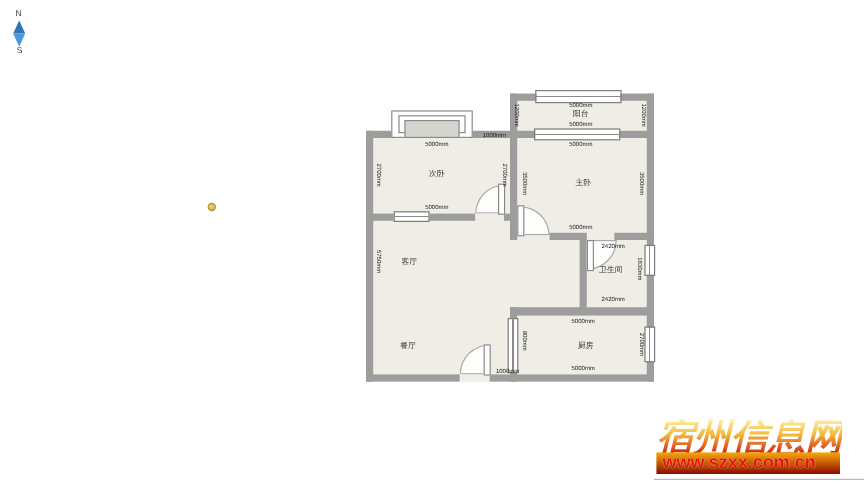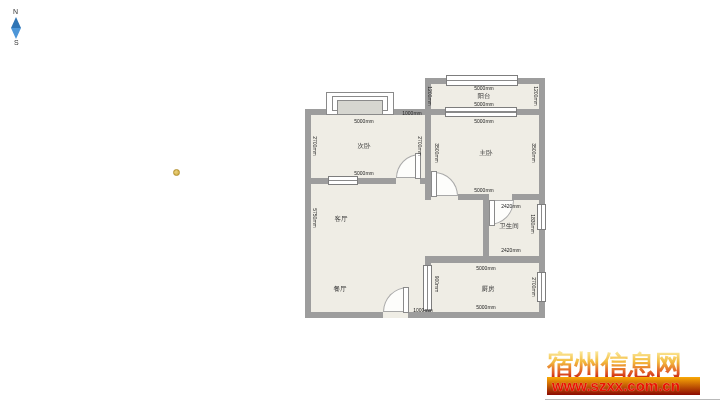--- a/index.html
+++ b/index.html
@@ -18,21 +18,21 @@
   .dimv{position:absolute;font-size:5px;line-height:6px;color:#222;white-space:nowrap;
        writing-mode:vertical-rl;transform:translateY(-50%);}
   .room-label{position:absolute;font-size:6.5px;line-height:7px;color:#333;white-space:nowrap;
        transform:translateX(-50%);}
   .compass-label{position:absolute;font-size:7px;color:#333;font-family:"Liberation Sans",sans-serif;}
   .tri{position:absolute;width:0;height:0;}
   .marker{position:absolute;width:7px;height:7px;border-radius:50%;
        background:radial-gradient(circle at 40% 40%, #ecd37f, var(--marker,#c9a53a));
        border:1px solid #b3912f;box-sizing:border-box;}
   .wm-title{position:absolute;font-family:"Liberation Serif",serif;font-weight:bold;
-       font-size:27px;line-height:32px;letter-spacing:0px;
+       font-size:31px;line-height:32px;letter-spacing:0px;font-style:italic;
        background:linear-gradient(180deg,#fdf3b0 0%,#f3bb3e 40%,#dd4b20 78%,#a80d06 100%);
        -webkit-background-clip:text;background-clip:text;color:transparent;white-space:nowrap;}
   .wm-bar{position:absolute;background:linear-gradient(180deg,var(--watermark_bar_top,#f9a906),var(--watermark_bar_bottom,#8c0a02));}
   .wm-url{position:absolute;font-size:15px;line-height:18px;font-weight:800;
        color:var(--watermark_text,#e81402);white-space:nowrap;
        text-shadow:0 0 1px rgba(255,255,255,.85);font-family:"Liberation Sans",sans-serif;}
   .baseline{position:absolute;background:#b9b9b9;}
   .bay{position:absolute;background:#fff;border:1px solid #8a8a8a;box-sizing:border-box;}
   .bay-sill{position:absolute;background:#d6d6d0;border:1px solid #8a8a8a;box-sizing:border-box;}
   .slide{position:absolute;background:linear-gradient(90deg,#fff 42%,#8a8a8a 42%,#8a8a8a 58%,#fff 58%);

